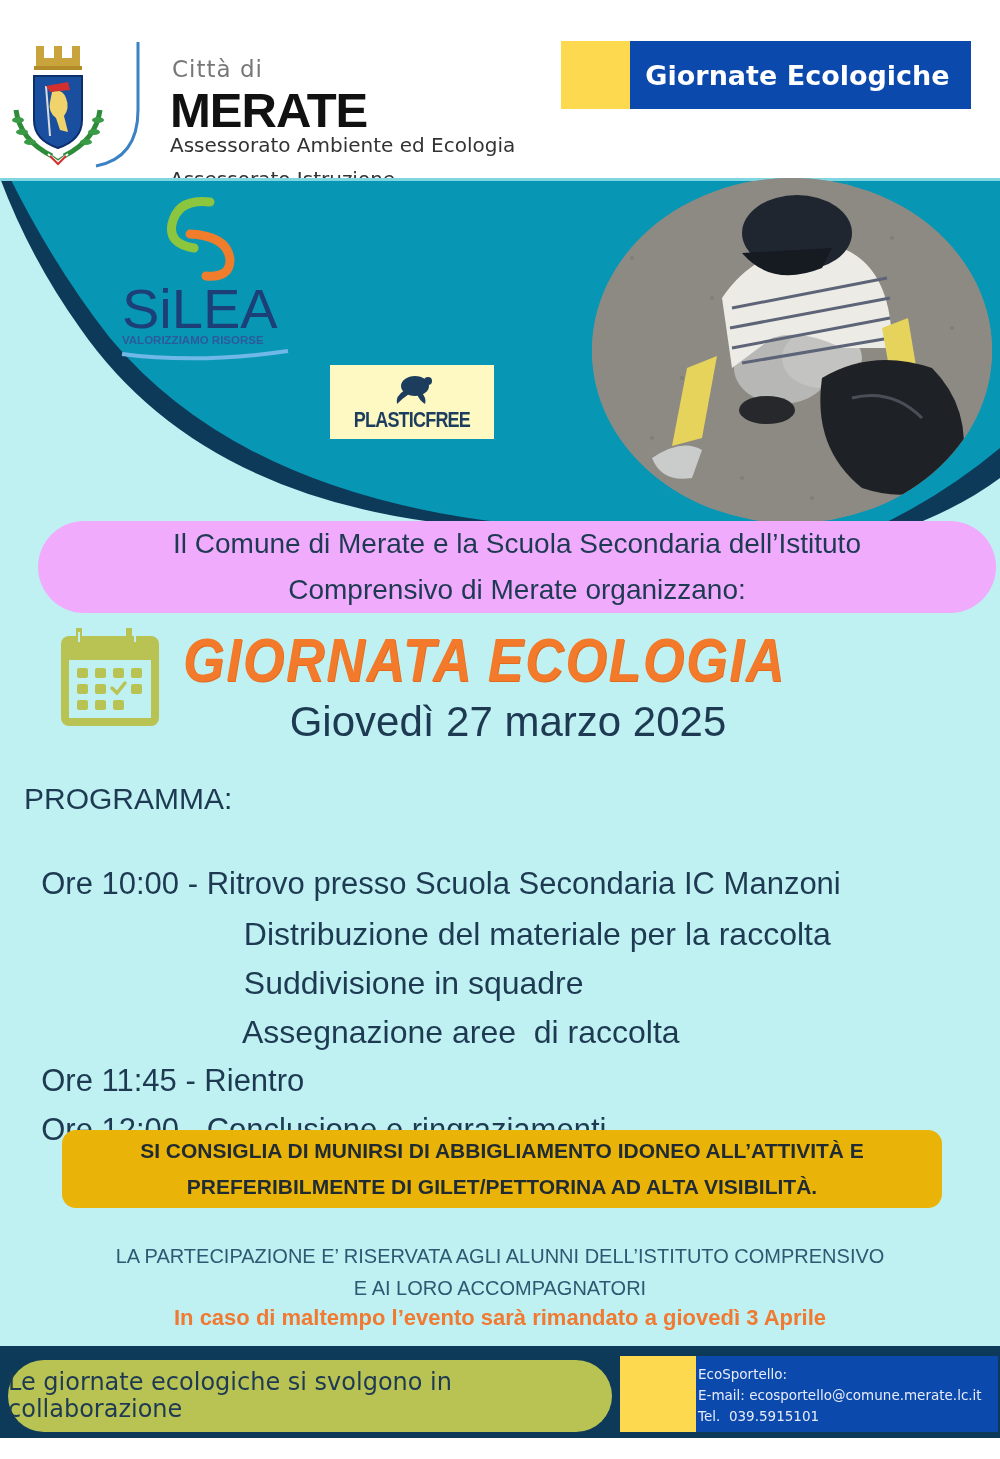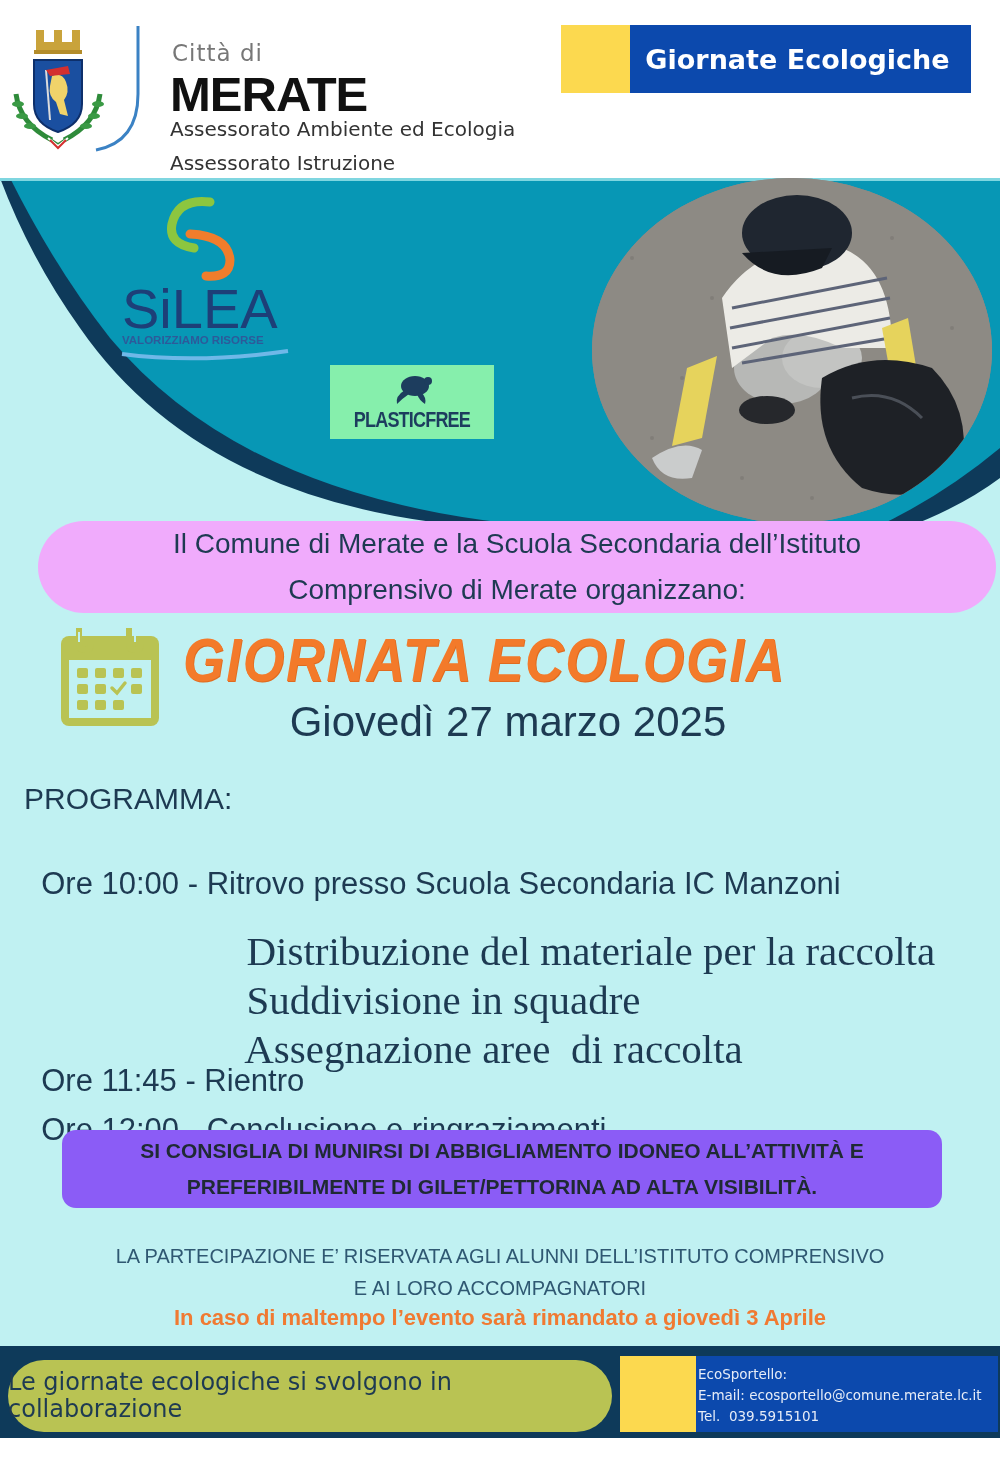--- a/index.html
+++ b/index.html
@@ -1,59 +1,59 @@
 <!DOCTYPE html>
 <html><head>
 <meta charset="utf-8">
 <style>
   * { box-sizing: border-box; margin: 0; padding: 0; }
   html, body { width: 1000px; height: 1459px; background: #ffffff; overflow: hidden; }
   body { font-family: "DejaVu Sans", "Liberation Sans", sans-serif; position: relative; }
 
   
-  .header { position: absolute; left: 0; top: 0; width: 1000px; height: 196px; background: #ffffff; }
+  .header { position: absolute; left: 0; top: 16px; width: 1000px; height: 196px; background: #ffffff; }
   .crest { position: absolute; left: 6px; top: 24px; width: 104px; height: 126px; }
   .header-curve { position: absolute; left: 92px; top: 24px; width: 52px; height: 128px; }
   .city-of { position: absolute; left: 172px; top: 40px; font-size: 23px; color: #777777; letter-spacing: 1px; }
   .city-name { position: absolute; left: 170px; top: 66px; font-size: 49px; font-weight: bold; color: #111111; letter-spacing: -1px; font-family: "Liberation Sans", sans-serif; }
   .dept-1 { position: absolute; left: 170px; top: 117px; font-size: 20px; color: #333333; }
   .dept-2 { position: absolute; left: 170px; top: 151px; font-size: 20px; color: #333333; }
   .series-banner { position: absolute; left: 561px; top: 25px; width: 410px; height: 68px; display: flex; }
   .series-banner .yellow-block { width: 69px; height: 100%; background: #fcd94f; }
   .series-banner .blue-block { flex: 1; background: #0c49ad; color: #ffffff; font-weight: bold; font-size: 27px; display: flex; align-items: center; justify-content: center; padding-right: 6px; }
 
   
   .main-bg { position: absolute; left: 0; top: 178px; width: 1000px; height: 1170px; background: #c0f1f2; }
   .hero { position: absolute; left: 0; top: 178px; width: 1000px; height: 352px; overflow: hidden; }
   .hero svg.bg { position: absolute; left: 0; top: 0; }
   .top-line { position: absolute; left: 0; top: 178px; width: 1000px; height: 3px; background: #7fd6e0; }
 
   .silea-logo { position: absolute; left: 118px; top: 196px; width: 175px; height: 170px; }
-  .plasticfree-box { position: absolute; left: 330px; top: 365px; width: 164px; height: 74px; background: #86efac; display: flex; flex-direction: column; align-items: center; justify-content: flex-end; padding-bottom: 6px; }
+  .plasticfree-box { position: absolute; left: 330px; top: 365px; width: 164px; height: 74px; background: #fef9c3; display: flex; flex-direction: column; align-items: center; justify-content: flex-end; padding-bottom: 6px; }
   .plasticfree-box .pf-text { font-family: "Liberation Sans", sans-serif; font-weight: bold; font-size: 22px; color: #1d3d5e; letter-spacing: -1px; transform: scaleX(0.82); }
   .turtle { width: 46px; height: 34px; margin-bottom: 1px; }
 
   .photo { position: absolute; left: 592px; top: 178px; width: 400px; height: 345px; border-radius: 50%; overflow: hidden; background: #8f8b85; }
 
   
   .organizers-pill { position: absolute; left: 38px; top: 521px; width: 958px; height: 92px; background: #f0abfc; border-radius: 46px; display: flex; flex-direction: column; align-items: center; justify-content: center; }
   .organizers-pill span { font-family: "Liberation Sans", sans-serif; font-size: 28px; color: #1e3a52; line-height: 46px; }
 
   
   .calendar-icon { position: absolute; left: 57px; top: 624px; width: 106px; height: 106px; }
   .event-title { position: absolute; left: 183px; top: 624px; font-family: "Liberation Sans", sans-serif; font-weight: bold; font-size: 62px; color: #f37a2a; letter-spacing: 2px; font-style: italic; transform: scaleX(0.86); transform-origin: left center; text-shadow: 1px 1px 0 #e06b1f; }
   .event-date { position: absolute; left: 0; width: 1016px; top: 698px; text-align: center; font-family: "Liberation Sans", sans-serif; font-size: 42px; color: #1d3a52; font-weight: normal; }
 
   
   .program-heading { position: absolute; left: 24px; top: 782px; font-family: "Liberation Sans", sans-serif; font-size: 30px; color: #1d3a52; }
   .program-row { position: absolute; left: 24px; font-family: "Liberation Sans", sans-serif; font-size: 31px; color: #1d3a52; white-space: pre; }
-  .program-sub { position: absolute; left: 226px; font-family: Liberation Serif, serif; font-size: 41px; color: #1d3a52; white-space: pre; }
-
-  
-  .advice-box { position: absolute; left: 62px; top: 1130px; width: 880px; height: 78px; background: #8b5cf6; border-radius: 14px; display: flex; flex-direction: column; align-items: center; justify-content: center; }
+  .program-sub { position: absolute; left: 226px; font-family: Liberation Sans, sans-serif; font-size: 32px; color: #1d3a52; white-space: pre; }
+
+  
+  .advice-box { position: absolute; left: 62px; top: 1130px; width: 880px; height: 78px; background: #eab308; border-radius: 14px; display: flex; flex-direction: column; align-items: center; justify-content: center; }
   .advice-box span { font-family: "Liberation Sans", sans-serif; font-size: 21px; font-weight: bold; color: #1f2a33; line-height: 36px; }
 
   .note-line { position: absolute; left: 0; width: 1000px; text-align: center; font-family: "Liberation Sans", sans-serif; font-size: 20px; color: #2f5872; }
   .weather-line { position: absolute; left: 0; width: 1000px; text-align: center; top: 1305px; font-family: "Liberation Sans", sans-serif; font-size: 22px; font-weight: bold; color: #f07a32; }
 
   
   .footer { position: absolute; left: 0; top: 1346px; width: 1000px; height: 92px; background: #0e3a5a; }
   .collab-pill { position: absolute; left: 8px; top: 1360px; width: 604px; height: 72px; background: #b9c353; border-radius: 36px; display: flex; flex-direction: column; align-items: center; justify-content: center; }
   .collab-pill span { font-family: "DejaVu Sans", sans-serif; font-size: 24px; color: #1e3a52; line-height: 27px; }
   .contact-box { position: absolute; left: 620px; top: 1356px; width: 378px; height: 76px; display: flex; }

